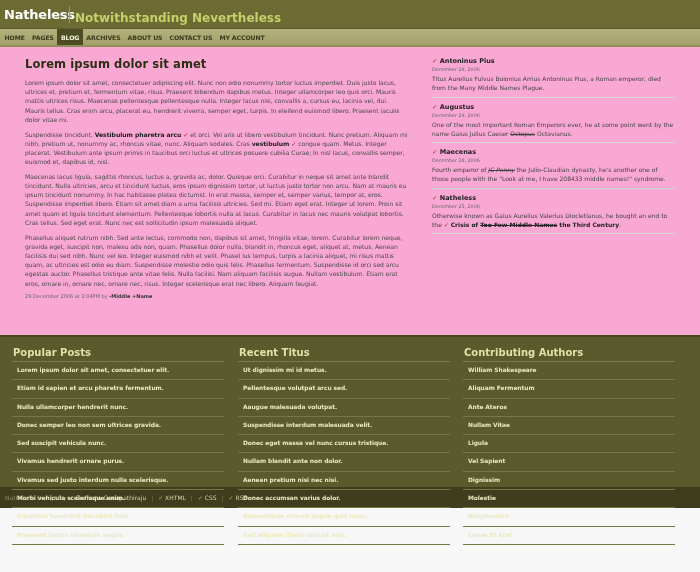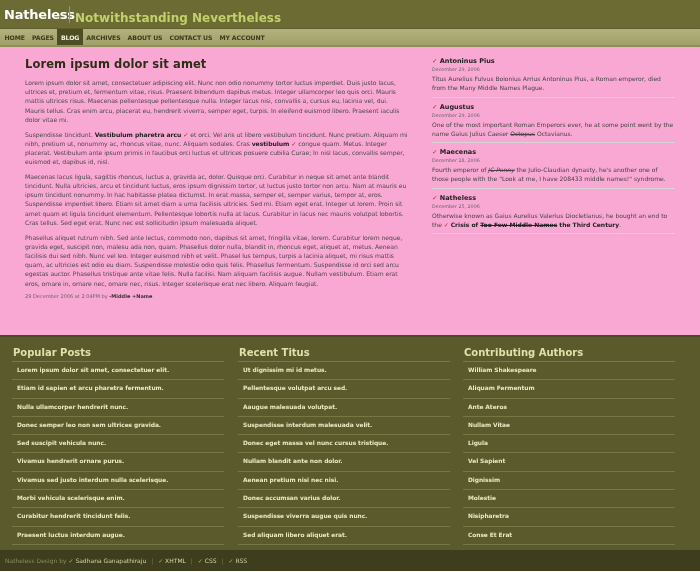--- a/index.html
+++ b/index.html
@@ -29,21 +29,21 @@
 
   .sidebar { position: absolute; left: 432px; top: 10px; width: 243px; }
   .side-entry { border-bottom: 1px solid #d6d6d6; padding-bottom: 4px; margin-bottom: 5px; }
   .side-title { font-size: 6.5px; font-weight: bold; color: #222; margin-bottom: 2px; }
   .side-date { font-size: 4.8px; color: #666; margin-bottom: 2px; }
   .side-text { font-size: 6px; line-height: 9.3px; color: #444; }
   .strike { text-decoration: line-through; }
   .strong-dark { font-weight: bold; color: #222; }
 
   
-  .footer-widgets { height: 215px; background: #5a5a2d; border-top: 2px solid #4a4a22; position: relative; }
+  .footer-widgets { height: 152px; background: #5a5a2d; border-top: 2px solid #4a4a22; position: relative; }
   .fcol { position: absolute; top: 10px; width: 212px; }
   .fcol-title { font-size: 10px; font-weight: bold; color: #e2e0a8; padding-bottom: 3px; border-bottom: 1px solid #7a7a48; padding-left: 1px; }
   .flist { list-style: none; }
   .flist li { font-size: 5.9px; color: #ebe9c0; padding-left: 5px; height: 18.3px; line-height: 17px; border-bottom: 1px solid #777745; font-weight: bold; letter-spacing: -0.05px; cursor: pointer; }
 
   
   .bottom-bar { height: 21px; background: #3e3e1e; font-size: 6px; color: #8a8a62; line-height: 21px; padding-left: 5px; }
   .bottom-bar .lnk { color: #d6d4a6; cursor: pointer; }
   .bottom-bar .ck { color: #a8b84c; }
   .bottom-bar .sep { color: #77774f; margin: 0 3px; }

